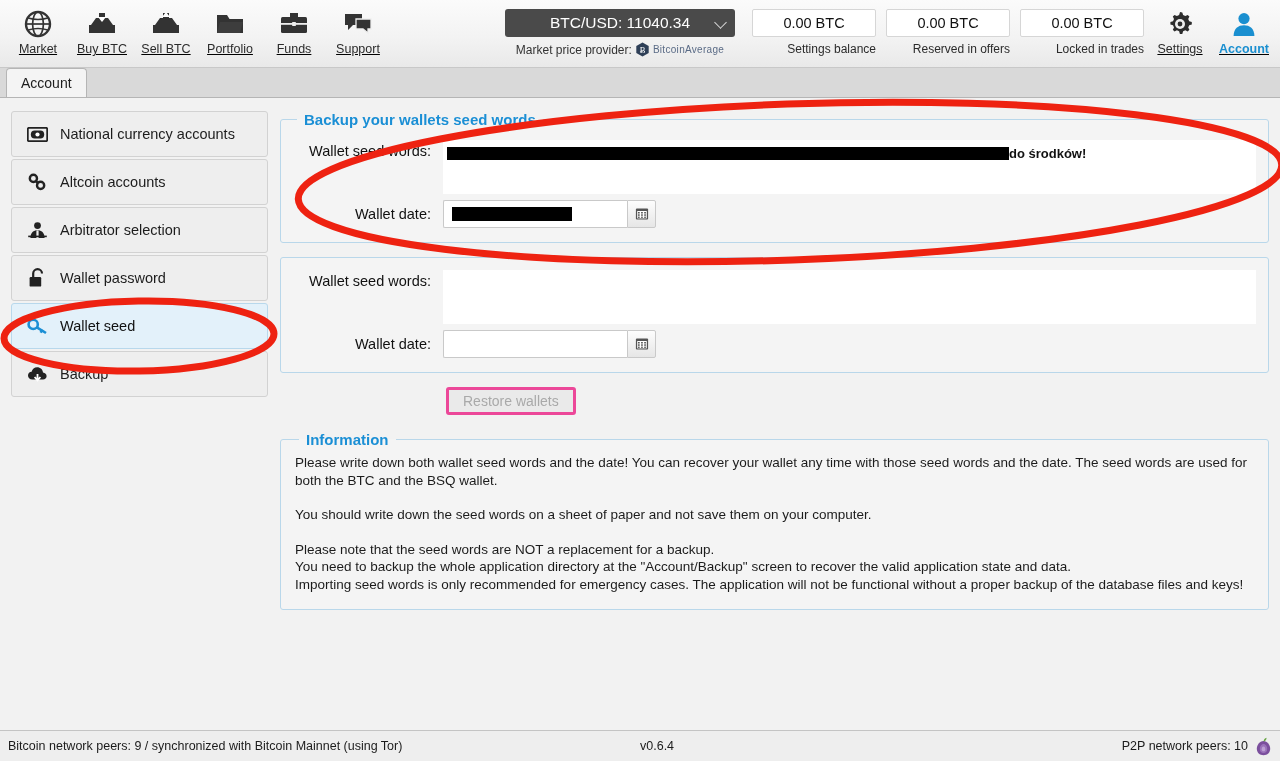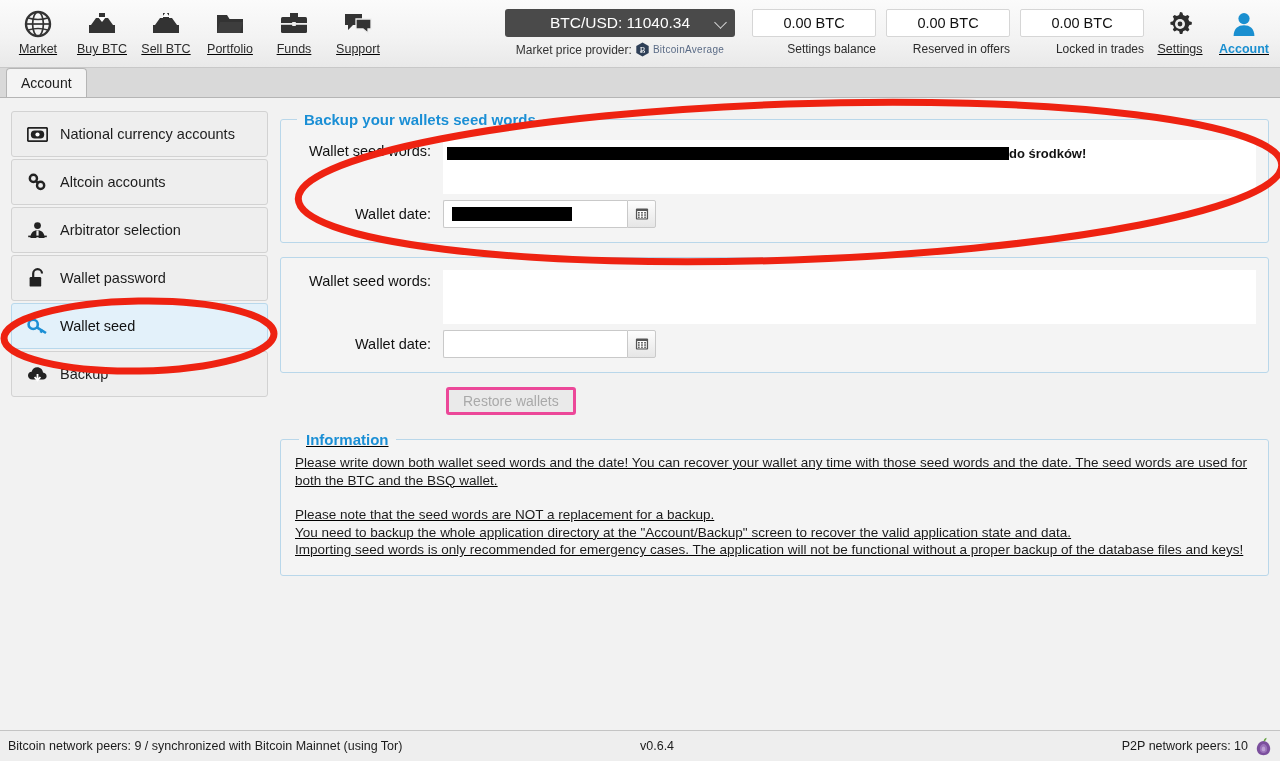--- a/index.html
+++ b/index.html
@@ -446,23 +446,24 @@
               </svg>
             </div>
           </div>
         </div>
       </fieldset>
 
       <div class="btn-row">
         <div class="btn-disabled">Restore wallets</div>
       </div>
 
-      <fieldset class="panel" style="padding:6px 14px 16px 14px;text-decoration:underline;">
+      <fieldset class="panel" style="padding:6px 14px 16px 14px;">
         <legend>Information</legend>
         <p class="info-p">Please write down both wallet seed words and the date! You can recover your wallet any time with those seed words and the date. The seed words are used for both the BTC and the BSQ wallet.</p>
+        <p class="info-p">You should write down the seed words on a sheet of paper and not save them on your computer.</p>
         <p class="info-p" style="white-space:pre-line;">Please note that the seed words are NOT a replacement for a backup.
 You need to backup the whole application directory at the "Account/Backup" screen to recover the valid application state and data.
 Importing seed words is only recommended for emergency cases. The application will not be functional without a proper backup of the database files and keys!</p>
       </fieldset>
 
     </div>
   </div>
 
   <div class="statusbar">
     <span class="sb-left">Bitcoin network peers: 9 / synchronized with Bitcoin Mainnet (using Tor)</span>

